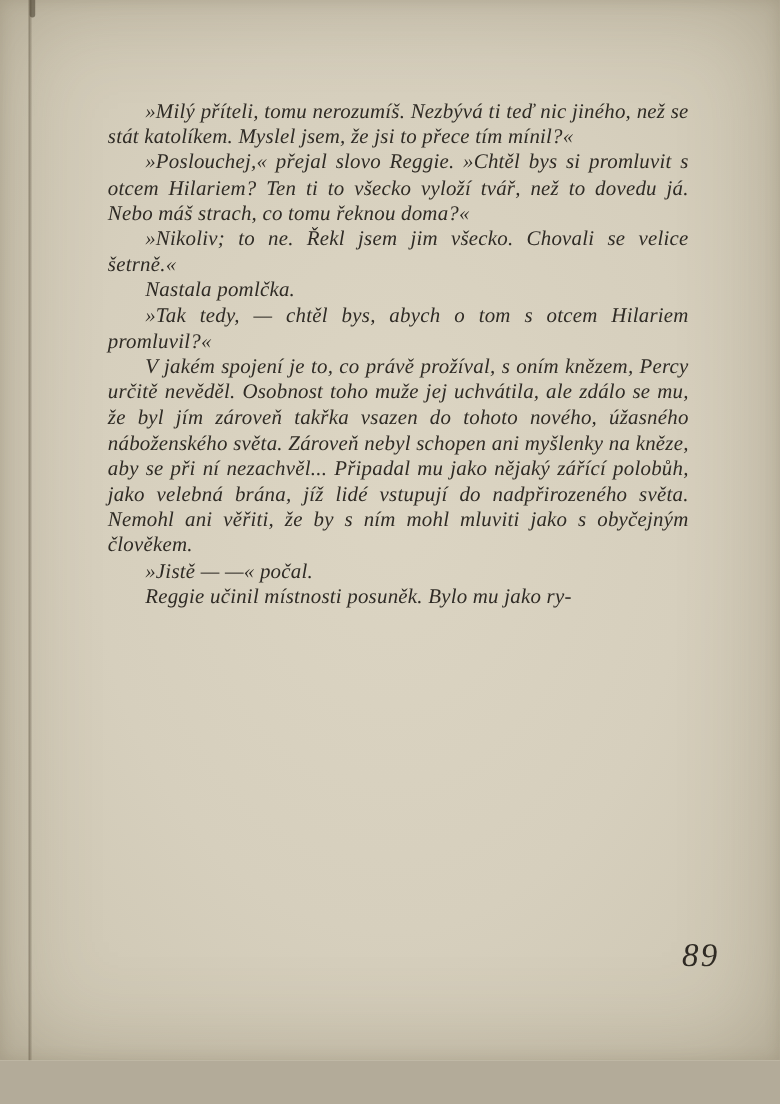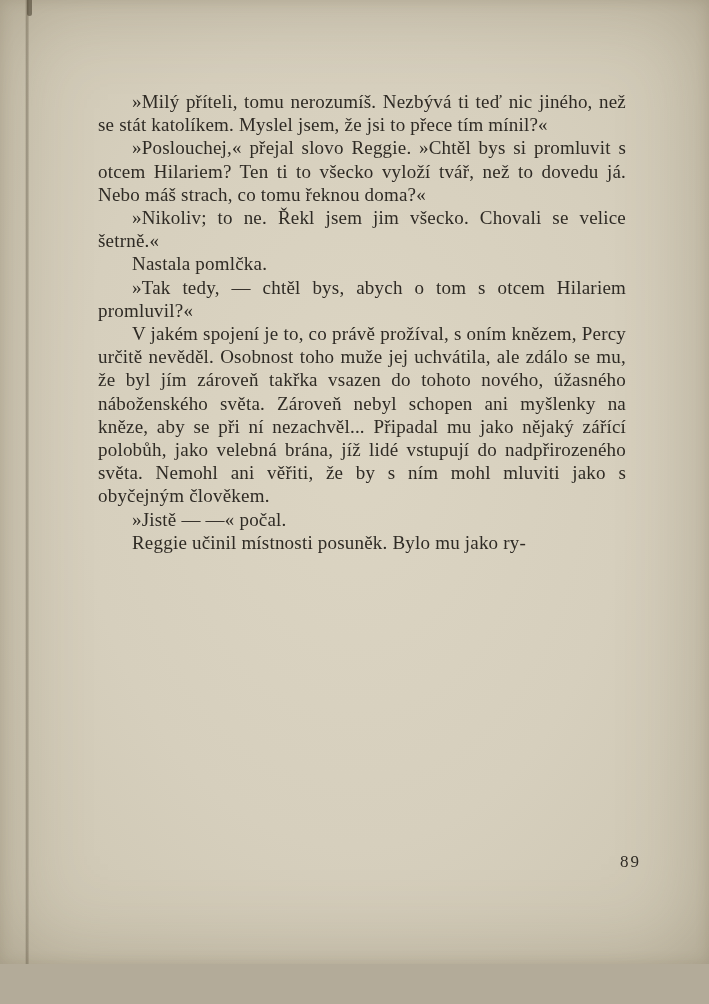--- a/index.html
+++ b/index.html
@@ -6,20 +6,21 @@
   html, body {
     width: 709px; height: 1004px;
     font-family: "Liberation Serif", "DejaVu Serif", serif;
     background: #b3ab99;
   }
   .page {
     position: relative;
     width: 709px; height: 964px;
     background: radial-gradient(ellipse at 50% 45%, #dcd5c3 0%, #d6cfbd 55%, #ccc5b1 100%);
     overflow: hidden;
+    font-style: italic;
   }
   .vignette {
     position: absolute; inset: 0;
     box-shadow: inset 0 0 90px rgba(100, 88, 62, 0.32), inset 0 0 14px rgba(100, 88, 62, 0.18);
     pointer-events: none;
   }
   .edge-line {
     position: absolute; left: 25px; top: 0;
     width: 4px; height: 100%;
     background: linear-gradient(to right,
@@ -39,21 +40,21 @@
     color: #2f2b25;
     font-size: 19px;
     line-height: 23.2px;
     text-align: justify;
     letter-spacing: 0.2px;
   }
   .text-block p { text-indent: 34px; }
   .page-number {
     position: absolute;
     left: 620px; top: 852px;
-    font-size: 17px;
+    font-size: 30px;
     color: #2f2b25;
     letter-spacing: 2px;
   }
 </style>
 </head>
 <body>
 
 <div class="page">
   <div class="edge-line"></div>
   <div class="edge-mark"></div>

